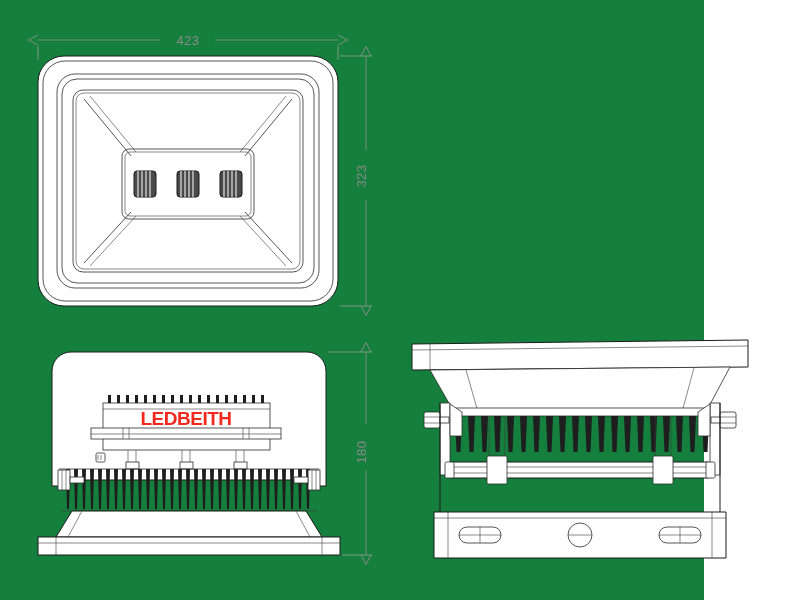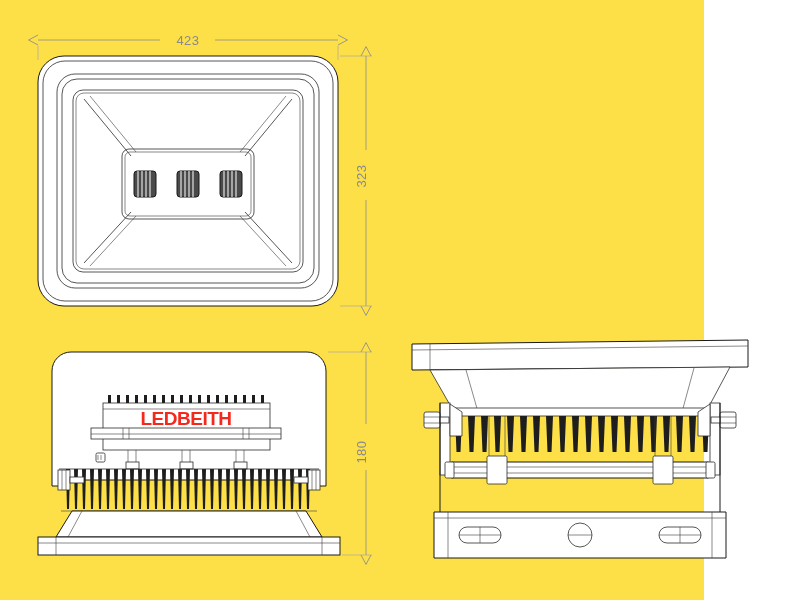--- a/index.html
+++ b/index.html
@@ -11,21 +11,21 @@
   body {
     width: 800px;
     height: 600px;
     overflow: hidden;
     font-family: "Liberation Sans", sans-serif;
   }
   #drawing-root {
     position: relative;
     width: 704px;
     height: 600px;
-    background: #fde047;
+    background: #15803d;
   }
   svg.sheet {
     display: block;
     width: 800px;
     height: 600px;
   }
   .ln      { fill: none; stroke: #1a1a1a; stroke-width: 1; }
   .ln-thin { fill: none; stroke: #2b2b2b; stroke-width: 0.8; }
   .ln-hair { fill: none; stroke: #3a3a3a; stroke-width: 0.6; }
   .fillw   { fill: #ffffff; stroke: #1a1a1a; stroke-width: 1; }

